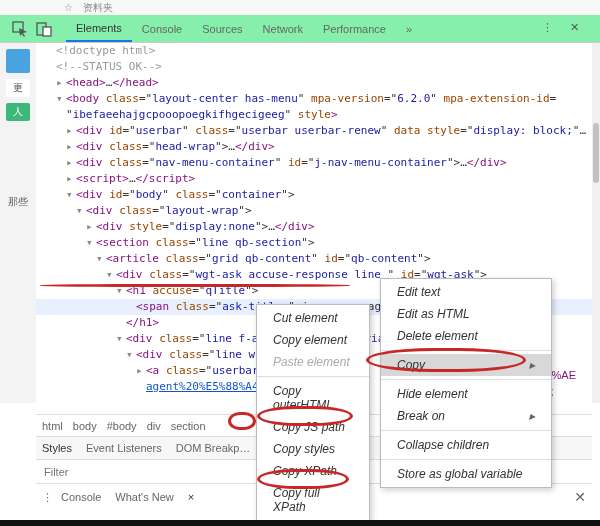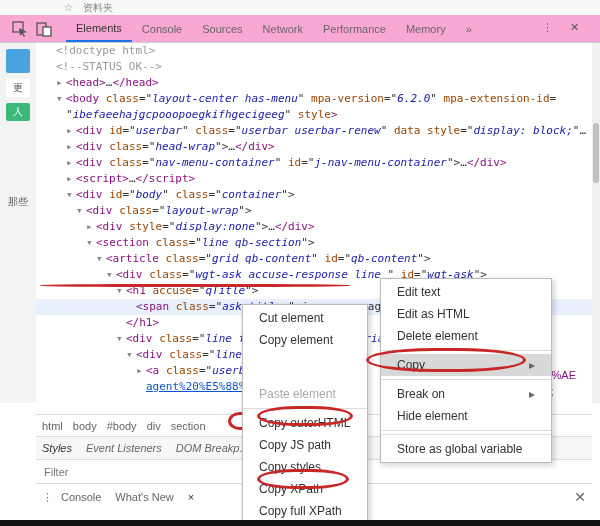--- a/index.html
+++ b/index.html
@@ -1,60 +1,60 @@
 <!DOCTYPE html>
 <html><head>
 <meta charset="utf-8">
 <style>
 * { box-sizing: border-box; margin: 0; padding: 0; }
 body { font-family: "Segoe UI", Arial, sans-serif; font-size: 11px; background: #fff; width: 600px; height: 526px; overflow: hidden; position: relative; color: #333; }
 .top-strip { height: 15px; background: #f8f8f8; display: flex; align-items: center; padding-left: 64px; font-size: 10px; color: #888; }
 .top-strip .bm { margin-right: 10px; }
-.toolbar { height: 28px; border-bottom: 1px solid #ccc; display: flex; align-items: center; padding: 0 8px; background: #f9a8d4; }
+.toolbar { height: 28px; border-bottom: 1px solid #ccc; display: flex; align-items: center; padding: 0 8px; background: #86efac; }
 .toolbar .icon { width: 16px; height: 16px; margin: 0 4px; color: #555; }
 .tabs { display: flex; margin-left: 10px; height: 100%; }
 .tab { padding: 0 10px; display: flex; align-items: center; color: #666; cursor: pointer; }
 .tab.active { color: #333; border-bottom: 2px solid #1a73e8; }
 .toolbar .right { margin-left: auto; display: flex; align-items: center; }
 .toolbar .right .icon { margin: 0 6px; }
 .left-gutter { position: absolute; left: 0; top: 43px; width: 36px; height: 360px; background: #f3f3f3; }
 .gutter-item { margin: 6px 6px; padding: 2px; font-size: 10px; color: #555; background: #e9e9e9; border-radius: 2px; text-align: center; }
 .gutter-avatar { width: 24px; height: 24px; margin: 6px auto; border-radius: 2px; }
 .elements-panel { position: absolute; top: 43px; left: 36px; right: 8px; bottom: 120px; overflow: hidden; font-family: Menlo, Consolas, monospace; font-size: 11px; line-height: 16px; background: #fff; }
 .code-line { white-space: nowrap; overflow: hidden; text-overflow: ellipsis; }
 .tri { display: inline-block; width: 10px; color: #888; }
 .tag { color: #881280; }
 .attr { color: #994500; }
-.val { color: #1a1aa6; font-style: italic; }
+.val { color: #1a1aa6; }
 .txt { color: #333; }
 .doctype, .comment { color: #999; }
 .highlight-line { background: #e8f0fe; }
 .red-underline { position: absolute; height: 3px; background: none; border-bottom: 3px solid #c82727; border-radius: 40%; left: 40px; width: 310px; top: 284px; }
 .link-text { color: #1155cc; text-decoration: underline; }
 .scrollbar { position: absolute; right: 0; top: 43px; width: 8px; height: 360px; background: #f0f0f0; }
 .scroll-thumb { position: absolute; width: 6px; left: 1px; top: 80px; height: 60px; background: #c1c1c1; border-radius: 3px; }
 .breadcrumb { position: absolute; left: 36px; right: 8px; top: 414px; height: 22px; border-top: 1px solid #ddd; display: flex; align-items: center; padding: 0 6px; font-size: 11px; background: #fff; }
 .crumb { margin-right: 10px; color: #666; cursor: pointer; }
 .red-circle { position: absolute; border: 3px solid #c82727; border-radius: 50% / 60%; pointer-events: none; }
 .subtabs { position: absolute; left: 36px; right: 8px; top: 436px; height: 24px; border-top: 1px solid #ddd; border-bottom: 1px solid #ddd; display: flex; align-items: center; padding: 0 6px; font-size: 11px; background: #f7f7f7; }
-.subtab { margin-right: 14px; color: #666; cursor: pointer; font-style: italic; }
+.subtab { margin-right: 14px; color: #666; cursor: pointer; }
 .subtab.active { color: #333; }
 .filter-bar { position: absolute; left: 36px; right: 8px; top: 460px; height: 24px; border-bottom: 1px solid #ddd; }
 .filter-input { width: 100%; height: 100%; border: none; padding: 0 8px; font-size: 11px; color: #888; outline: none; }
 .drawer { position: absolute; left: 36px; right: 8px; top: 484px; height: 26px; display: flex; align-items: center; padding: 0 6px; font-size: 11px; background: #fff; }
 .drawer .icon { margin-right: 8px; color: #666; }
 .drawer .dt { margin-right: 14px; color: #666; cursor: pointer; }
 .drawer .close-x { margin-left: auto; color: #666; cursor: pointer; font-size: 14px; }
-.context-menu { position: absolute; background: #fff; border: 1px solid #bbb; box-shadow: 2px 2px 6px rgba(0,0,0,0.2); font-size: 12px; padding: 2px 0; }
+.context-menu { position: absolute; background: #fff; border: 1px solid #bbb; box-shadow: 2px 2px 6px rgba(0,0,0,0.2); font-size: 12px; padding: 2px 0; font-style: italic; }
 .context-menu .item { padding: 4px 16px; cursor: default; }
-.context-menu .item.disabled { color: #aaa; margin-top: 32px; }
+.context-menu .item.disabled { color: #aaa; }
 .context-menu .item.highlighted { background: #d8d8d8; }
 .context-menu .sep { height: 1px; background: #ddd; margin: 3px 0; }
 .context-menu .item.arrow::after { content: "▸"; float: right; color: #666; margin-left: 20px; }
-.menu1 { left: 242px; top: 304px; width: 126px; }
+.menu1 { left: 256px; top: 304px; width: 114px; }
 .menu2 { left: 380px; top: 278px; width: 172px; }
 .bottom-black { position: absolute; left: 0; right: 0; bottom: 0; height: 6px; background: #111; }
 .hint-text { position: absolute; left: 38px; top: 508px; font-size: 10px; color: #bbb; }
 .badge-right { position: absolute; top: 369px; right: 24px; font-size: 11px; color: #881280; }
 </style>
 </head>
 <body>
 
 <div class="top-strip">
   <span class="bm">☆</span>
@@ -69,21 +69,20 @@
   <svg class="icon" viewBox="0 0 16 16">
       <rect x="1" y="2" width="9" height="12" fill="none" stroke="#555" stroke-width="1.3"></rect>
       <rect x="7" y="6" width="8" height="9" fill="#fff" stroke="#555" stroke-width="1.3"></rect>
     </svg>
   <div class="tabs">
     <div class="tab active">Elements</div>
     <div class="tab">Console</div>
     <div class="tab">Sources</div>
     <div class="tab">Network</div>
     <div class="tab">Performance</div>
-    <div class="tab">Memory</div>
     <div class="tab">»</div>
   </div>
   <div class="right">
     <span class="icon">⋮</span>
     <span class="icon">✕</span>
   </div>
 </div>
 
 <div class="left-gutter">
   <div class="gutter-avatar" style="background:#4aa3e0"></div>
@@ -155,23 +154,24 @@
   <span class="close-x">✕</span>
 </div>
 
 <div class="context-menu menu2" id="menu2">
     <div class="item">Edit text</div>
     <div class="item">Edit as HTML</div>
     <div class="item">Delete element</div>
     <div class="sep"></div>
     <div class="item highlighted arrow">Copy</div>
     <div class="sep"></div>
+    <div class="item">Hide element</div>
     <div class="item arrow">Break on</div>
-    <div class="item">Hide element</div>
     <div class="sep"></div>
+    <div class="item">Collapse children</div>
     <div class="sep"></div>
     <div class="item">Store as global variable</div>
   </div>
 
 <div class="context-menu menu1" id="menu1">
     <div class="item">Cut element</div>
     <div class="item">Copy element</div>
     <div class="item disabled">Paste element</div>
     <div class="sep"></div>
     <div class="item">Copy outerHTML</div>

